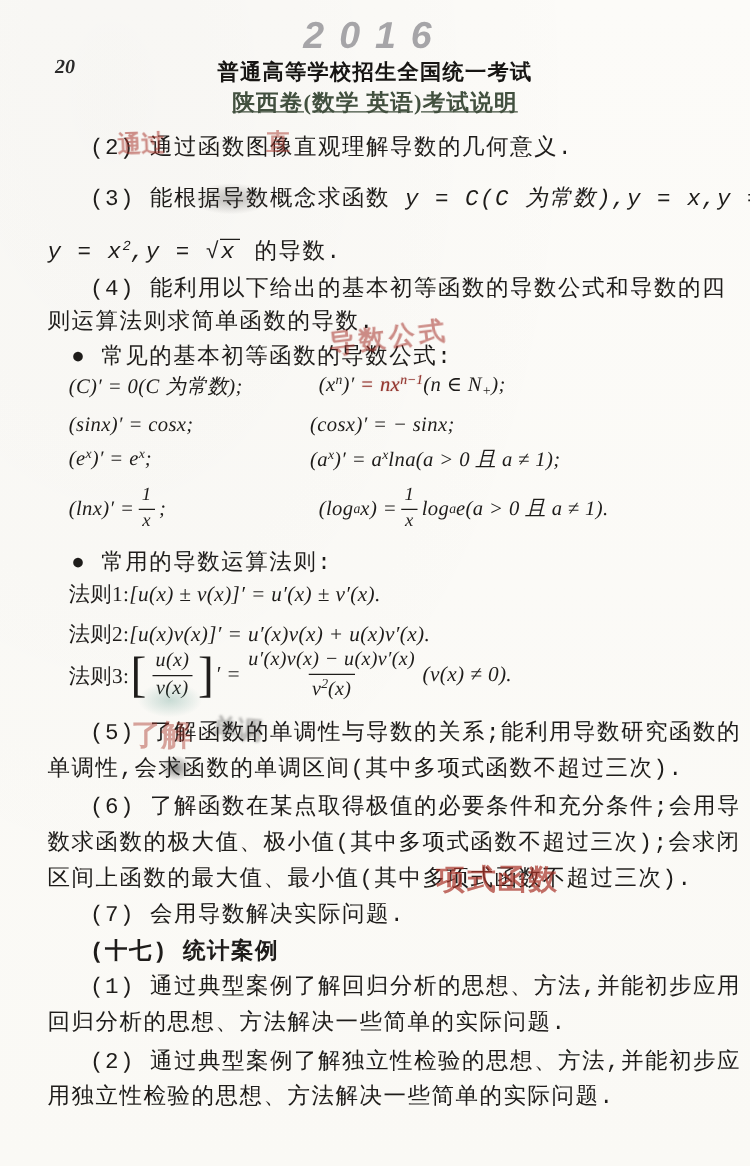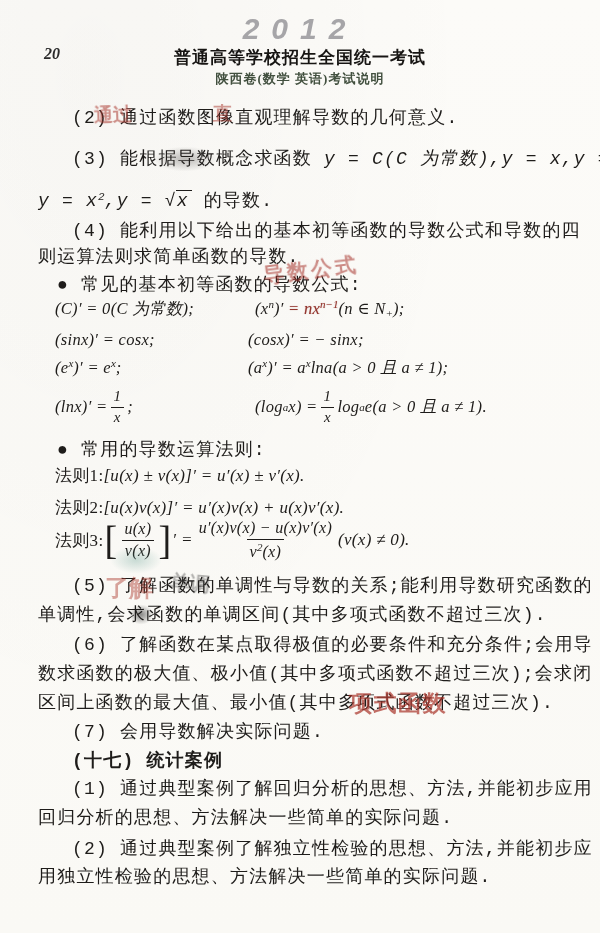--- a/index.html
+++ b/index.html
@@ -24,21 +24,21 @@
   .pagenum {
     position: absolute; top: 45px; left: 44px;
     font-style: italic; font-weight: bold; font-size: 16px; color: #2a2a2a;
   }
   .title {
     position: absolute; top: 46px; left: 0; right: 0; text-align: center;
     font-weight: bold; font-size: 17px; letter-spacing: 1px; color: #171513;
   }
   .subtitle {
     position: absolute; top: 70px; left: 0; right: 0; text-align: center;
-    font-weight: bold; font-size: 13px; letter-spacing: 1px; color: #42503f;
+    font-weight: bold; font-size: 18px; letter-spacing: 1px; color: #42503f; text-decoration: underline;
   }
 
   .line  { position: absolute; white-space: nowrap; font-size: 18px; letter-spacing: 1.2px; color: #1e1c1a; font-family: Liberation Mono, monospace; }
   .fline { position: absolute; white-space: nowrap; font-size: 16.5px; letter-spacing: .3px; color: #1e1c1a; }
   .flex  { display: flex; align-items: center; }
   .bold  { font-weight: bold; }
   .m     { font-style: italic; }
 
   .sp { font-size: 11px; vertical-align: 6px;  font-style: italic; letter-spacing: 0; }
   .sb { font-size: 11px; vertical-align: -3px; font-style: italic; letter-spacing: 0; }
@@ -67,21 +67,21 @@
   .blob { position: absolute; pointer-events: none; border-radius: 50%; }
   .b-swirl { left: 152px; top: 146px; width: 66px; height: 26px; background: radial-gradient(ellipse, rgba(45,42,40,.30), rgba(45,42,40,0) 68%); }
   .b-ink   { left: 127px; top: 603px; width: 28px; height: 23px; background: radial-gradient(ellipse, rgba(25,25,25,.5),  rgba(25,25,25,0) 62%); }
   .b-teal  { left: 110px; top: 546px; width: 52px; height: 28px; background: radial-gradient(ellipse, rgba(70,140,125,.28), rgba(70,140,125,0) 70%); }
 </style>
 </head>
 <body>
 
 <div class="page">
 
-  <div class="watermark">2012</div>
+  <div class="watermark">2016</div>
   <div class="pagenum">20</div>
   <div class="title">普通高等学校招生全国统一考试</div>
   <div class="subtitle">陕西卷(数学 英语)考试说明</div>
 
   <div class="line" style="left:72px;top:105px">(2) 通过函数图像直观理解导数的几何意义.</div>
 
   <div class="line" style="left:72px;top:141px">
     <span>(3) 能根据导数概念求函数 </span><span class="m">y = C(C 为常数),y = x,y = </span><span class="frac sm m">
         <span class="fn">1</span>
         <span class="fd">x</span>

